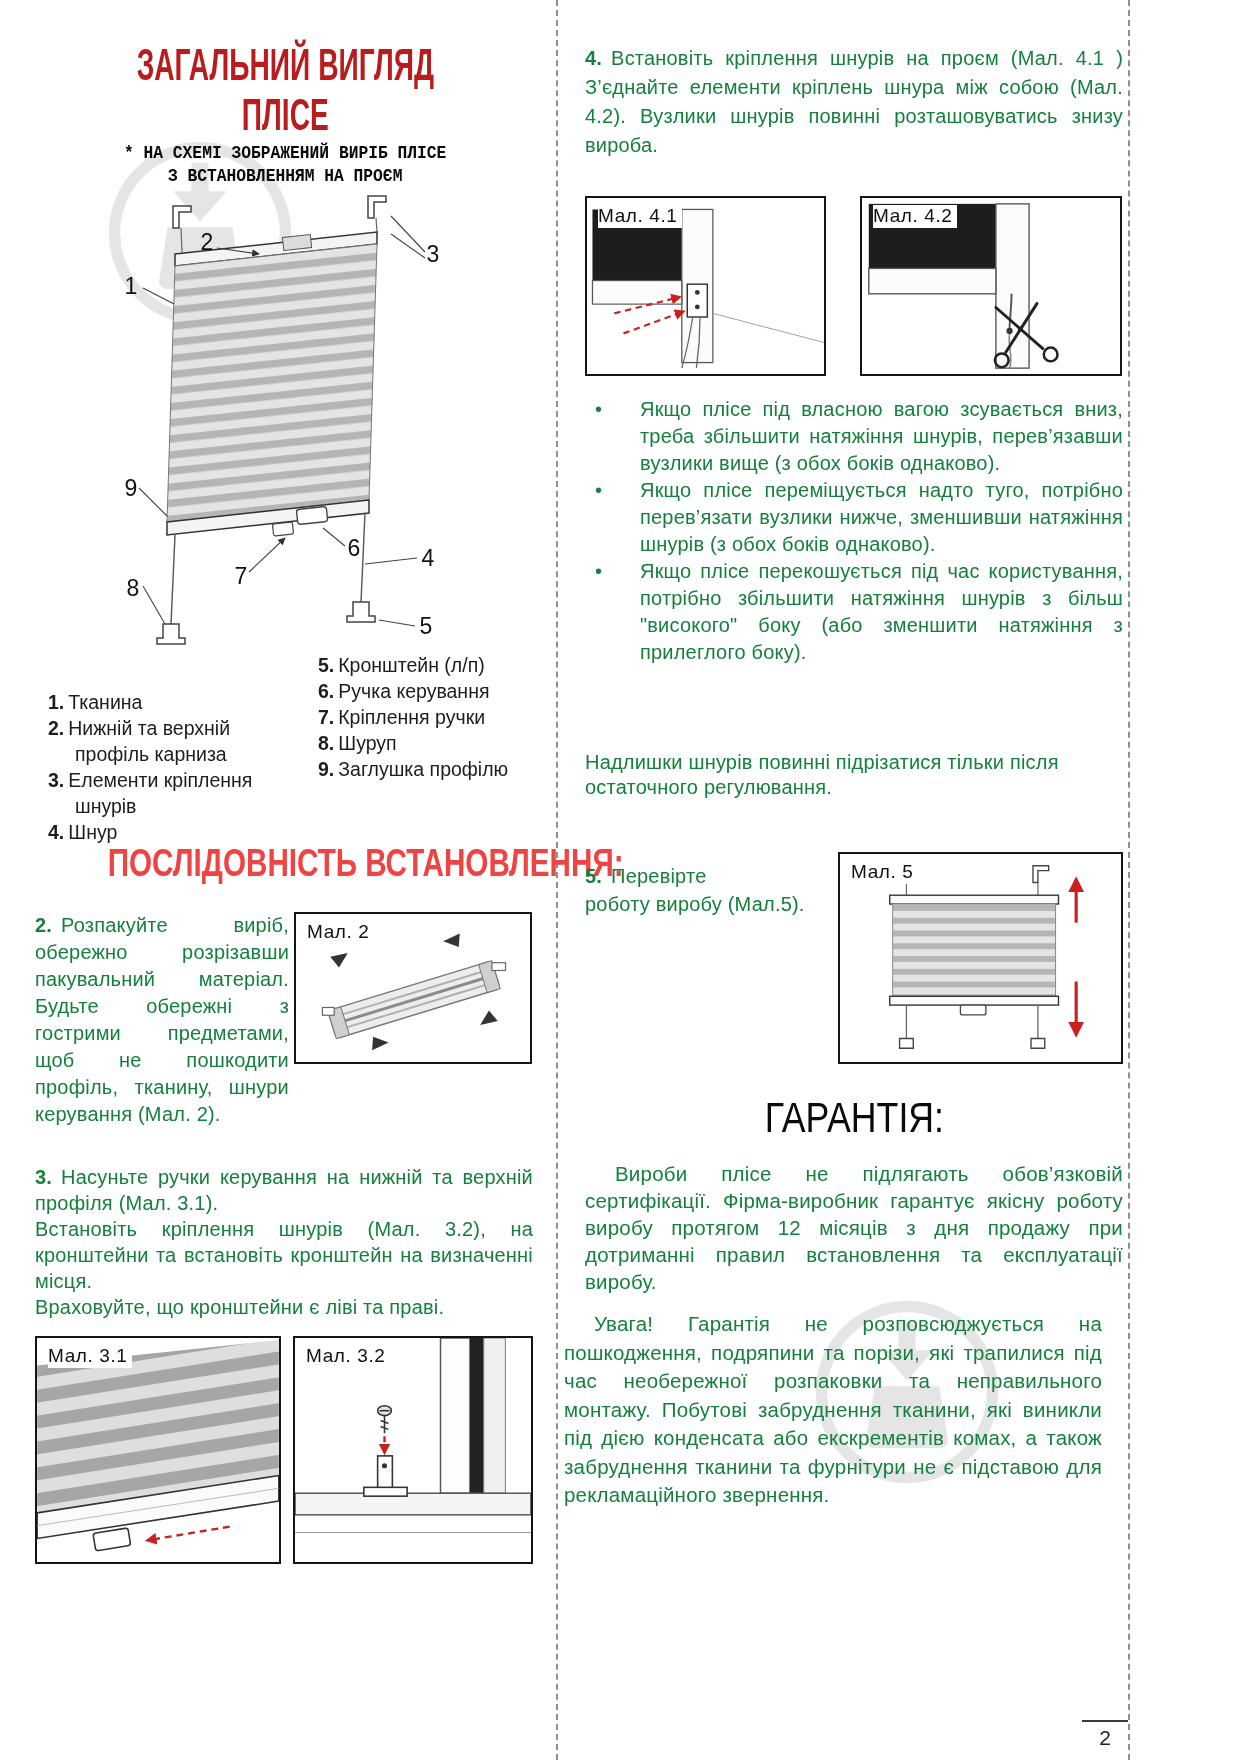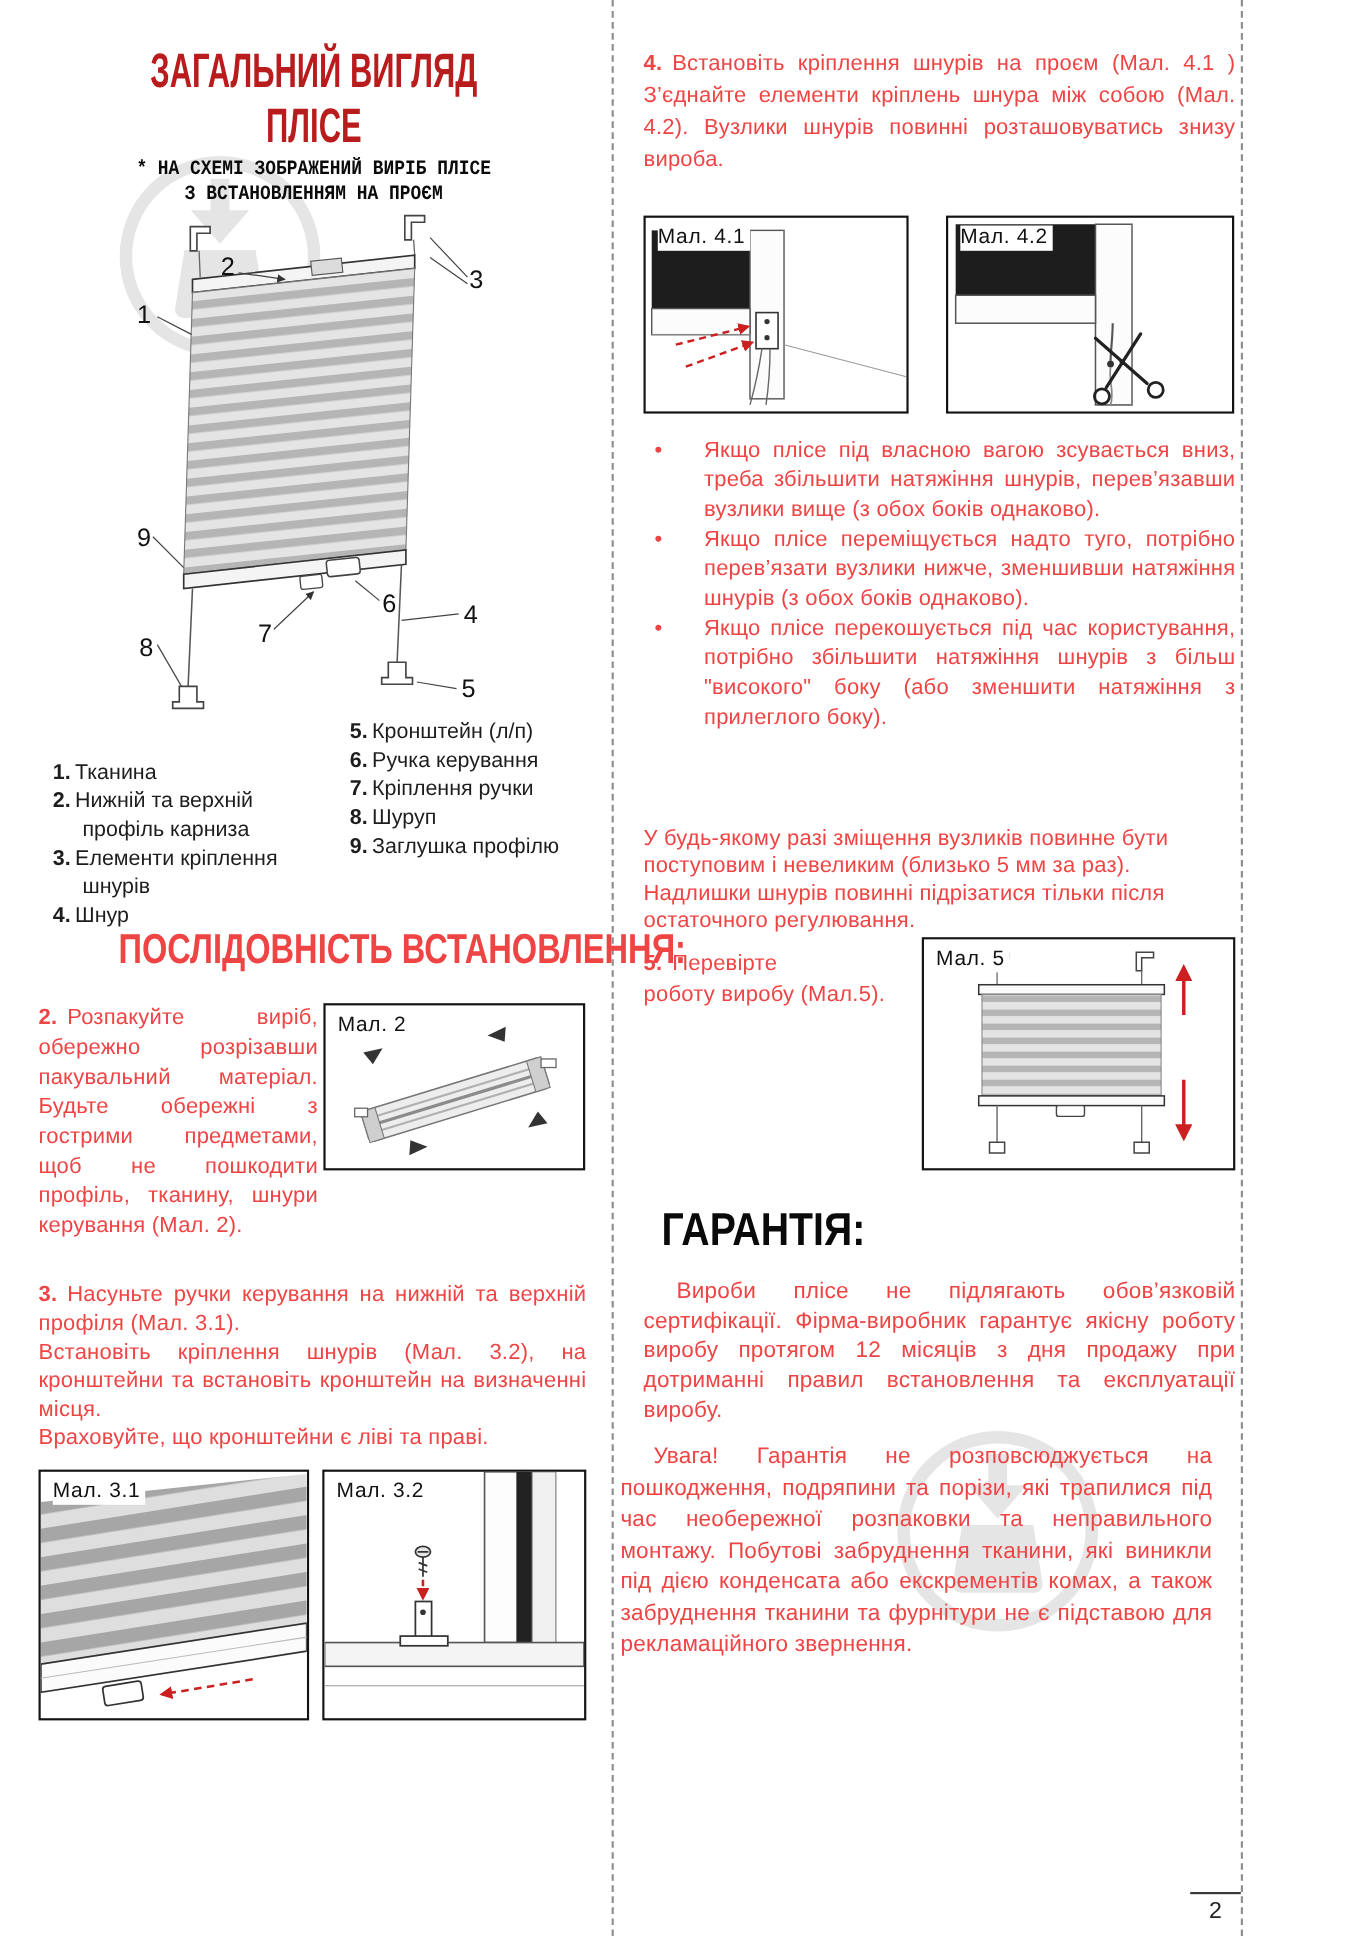--- a/index.html
+++ b/index.html
@@ -23,26 +23,26 @@
   
   .page-title { left:35px; top:40px; width:500px; text-align:center; font-weight:700; color:#b91c1c;
                 font-size:44px; line-height:50px; }
   .page-title .squeeze { transform:scaleX(0.64); }
   .page-subtitle { left:35px; top:142px; width:500px; text-align:center; font-weight:700; color:#0a0a0a;
                    font-size:18.5px; line-height:23px;font-family:Liberation Mono, monospace; }
   .page-subtitle .squeeze { transform:scaleX(0.88); }
   .seq-heading { left:35px; top:842px; width:500px; text-align:center; font-weight:700; color:#ef4444;
                  font-size:38px; line-height:42px; }
   .seq-heading .squeeze { transform:scaleX(0.78); }
-  .warranty-heading { left:585px; top:1096px; width:538px; font-weight:700; color:#0a0a0a;
+  .warranty-heading { left:585px; top:1096px; width:538px; text-align:center; font-weight:400; color:#0a0a0a;
                       font-size:42px; line-height:44px; }
   .warranty-heading .squeeze { transform:scaleX(0.85); }
 
   
-  .body-text { font-size:20px; line-height:27px; text-align:justify; letter-spacing:0.2px; color:#ef4444; }
+  .body-text { font-size:20px; line-height:27px; text-align:justify; letter-spacing:0.2px; color:#15803d; }
   .body-text p + p { margin-top:0; }
   .num-lead { font-weight:700; margin-right:9px; }
 
   
   .legend-col { position:absolute; }
   .legend-item { font-size:19.5px; line-height:26px; padding-left:27px; text-indent:-27px; }
   .legend-item .num { font-weight:700; margin-right:4px; }
 
   
   .fig { position:absolute; border:2px solid #141414; background:#fff; overflow:hidden; }
@@ -323,21 +323,20 @@
       <span style="position:absolute; left:10px; top:0;">•</span>
       <span>Якщо плісе переміщується надто туго, потрібно перев’язати вузлики нижче, зменшивши натяжіння шнурів (з обох боків однаково).</span>
     </div>
     <div class="bullet-item" style="position:relative; padding-left:55px;">
       <span style="position:absolute; left:10px; top:0;">•</span>
       <span>Якщо плісе перекошується під час користування, потрібно збільшити натяжіння шнурів з більш "високого" боку (або зменшити натяжіння з прилеглого боку).</span>
     </div>
   </div>
 
   <div class="abs body-text" style="left:585px; top:750px; width:538px; line-height:25px; text-align:left;">
-    <p><span>У будь-якому разі зміщення вузликів повинне бути поступовим і невеликим (близько 5 мм за раз).</span></p>
     <p><span>Надлишки шнурів повинні підрізатися тільки після остаточного регулювання.</span></p>
   </div>
 
   <div class="abs body-text" style="left:585px; top:862px; width:235px; line-height:28px; text-align:left;">
     <p><span class="num-lead">5.</span><span>Перевірте</span><br>
     <span>роботу виробу (Мал.5).</span></p>
   </div>
 
   <div class="fig" style="left:838px; top:852px; width:285px; height:212px;">
     <span class="fig-label">Мал. 5</span>

